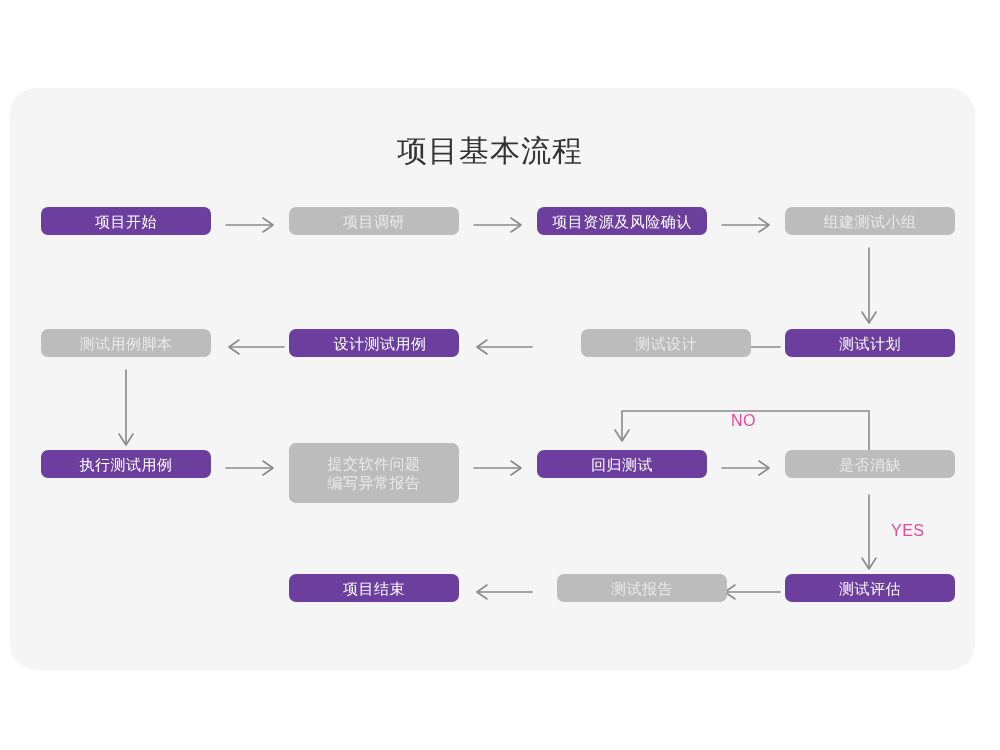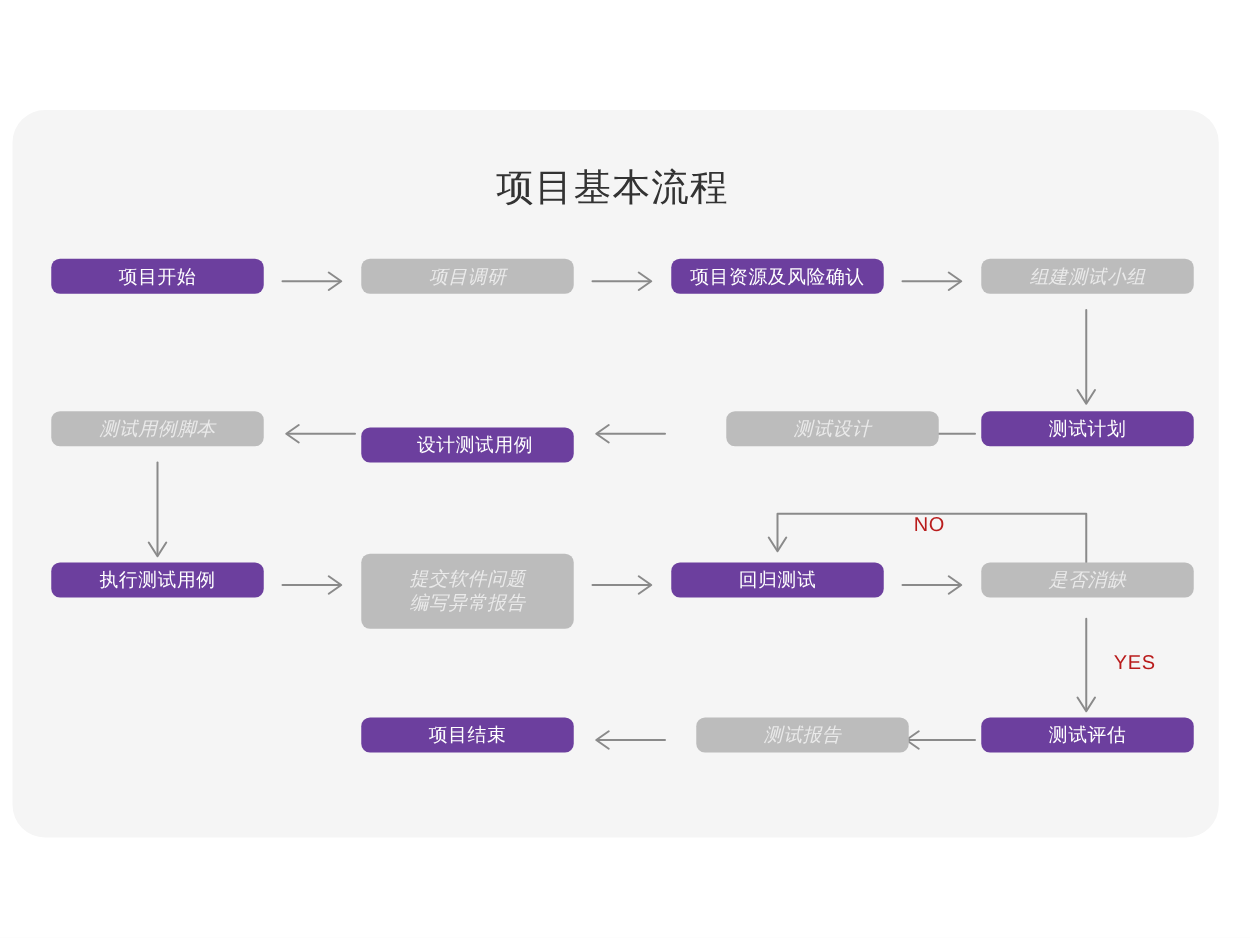--- a/index.html
+++ b/index.html
@@ -60,40 +60,39 @@
     white-space: pre-line;
     user-select: none;
   }
   .node.purple {
     background: #6c3f9e;
     color: #ffffff;
   }
   .node.gray {
     background: #bcbcbc;
     color: #eaeaea;
-    font-style: italic;
   }
   .node.tall {
     height: 60px;
   }
 
   
   #connectors {
     position: absolute;
     left: 0;
     top: 0;
     width: 1000px;
     height: 750px;
     pointer-events: none;
   }
 
   .edge-label {
     position: absolute;
     font-size: 16px;
-    color: #b91c1c;
+    color: #ec4899;
     letter-spacing: 0.5px;
     user-select: none;
   }
 </style>
 </head>
 <body>
 
 <div id="canvas">
 
   <div id="card"></div>
@@ -175,21 +174,21 @@
 
   <div class="edge-label" style="left:731px; top:412px;">NO</div>
   <div class="edge-label" style="left:879px; top:522px;margin-left:12px;">YES</div>
 
   <div class="node purple" style="left:41px;  top:207px;">项目开始</div>
   <div class="node gray" style="left:289px; top:207px;">项目调研</div>
   <div class="node purple" style="left:537px; top:207px;">项目资源及风险确认</div>
   <div class="node gray" style="left:785px; top:207px;">组建测试小组</div>
 
   <div class="node gray" style="left:41px;  top:329px;">测试用例脚本</div>
-  <div class="node purple" style="left:289px; top:342px;padding-left:12px;">设计测试用例</div>
+  <div class="node purple" style="left:289px; top:329px;padding-left:12px;">设计测试用例</div>
   <div class="node gray" style="left:537px; top:329px;margin-left:44px;">测试设计</div>
   <div class="node purple" style="left:785px; top:329px;">测试计划</div>
 
   <div class="node purple" style="left:41px;  top:450px;">执行测试用例</div>
   <div class="node gray tall" style="left:289px; top:443px;">提交软件问题
 编写异常报告</div>
   <div class="node purple" style="left:537px; top:450px;">回归测试</div>
   <div class="node purple" style="left:289px; top:574px;">项目结束</div>
 
   <div class="node gray" style="left:785px; top:450px;">是否消缺</div>

